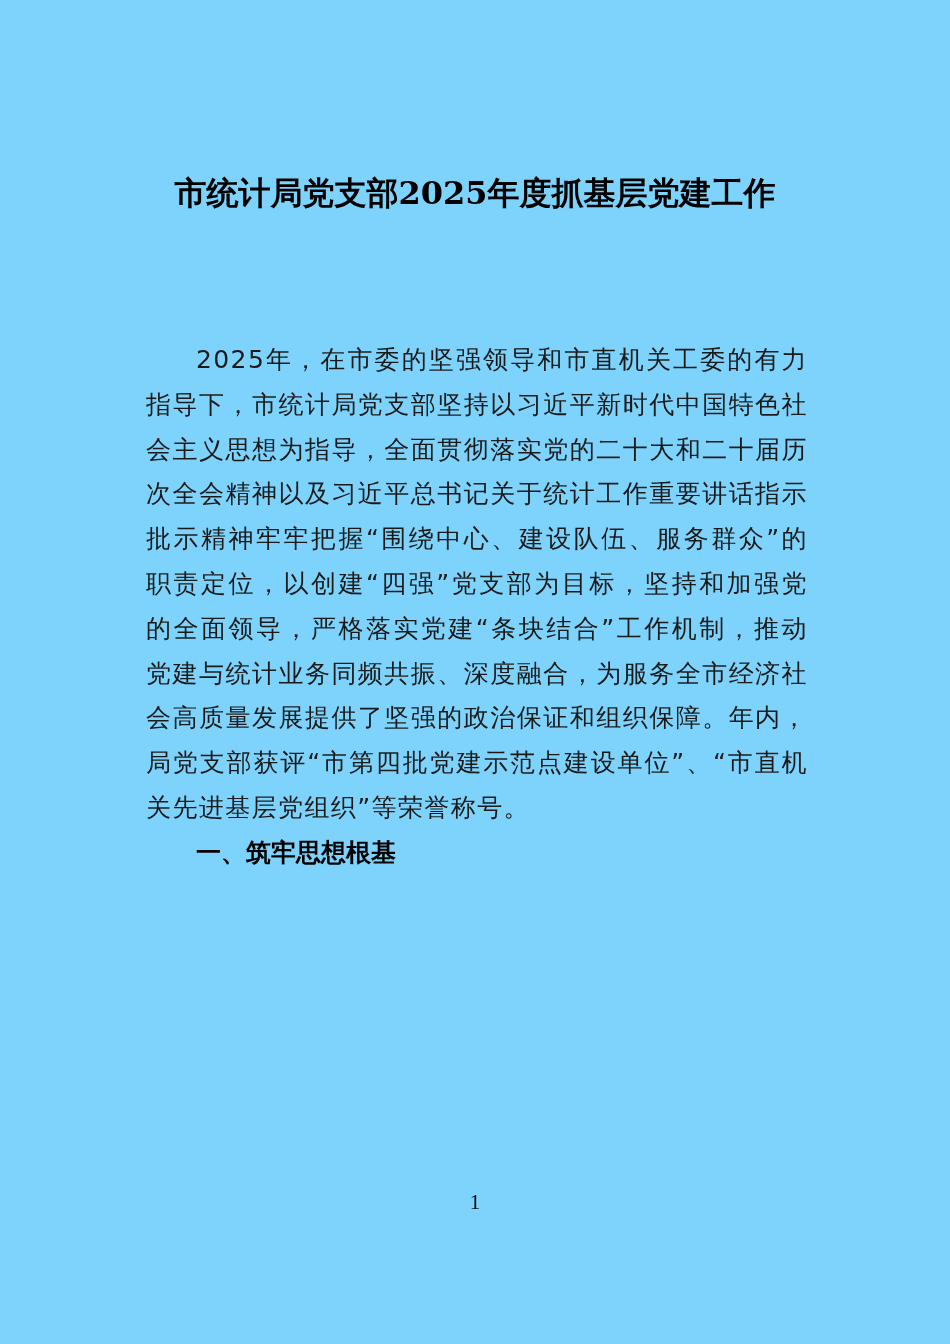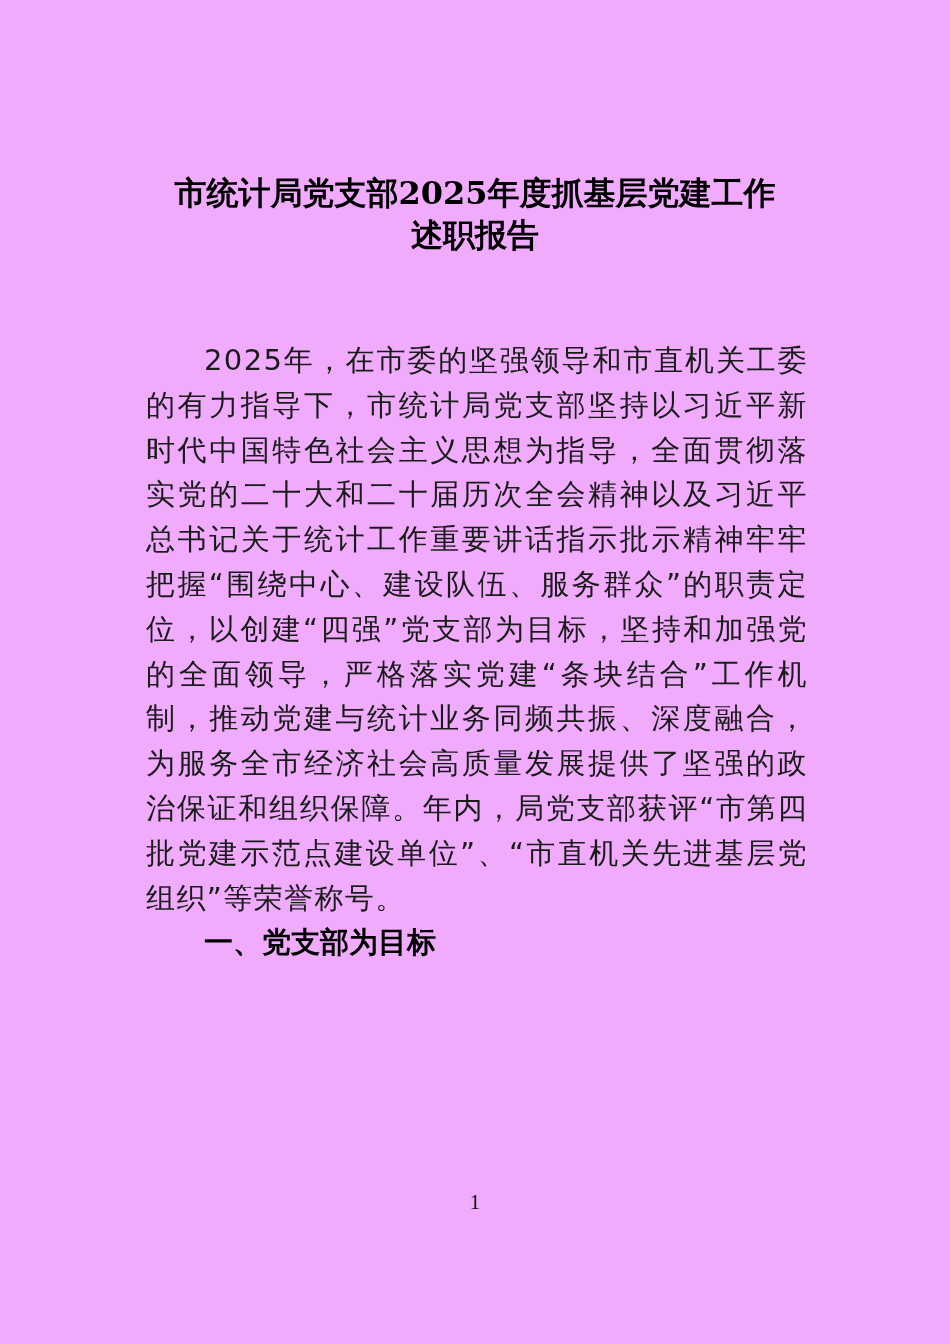--- a/index.html
+++ b/index.html
@@ -1,50 +1,49 @@
 <!DOCTYPE html>
 <html><head>
 <meta charset="utf-8">
 <style>
   html, body { margin: 0; padding: 0; background: #ffffff; }
   body { width: 950px; height: 1344px; position: relative; overflow: hidden; }
   .page {
-    position: absolute; left: 0; top: 0; width: 950px; height: 1344px; background: #f0abfc;
+    position: absolute; left: 0; top: 0; width: 950px; height: 1344px; background: #7dd3fc;
   }
   .title {
     position: absolute; left: 0; width: 950px; text-align: center;
     font-family: "DejaVu Serif", "Liberation Serif", serif;
     font-weight: bold; font-size: 32px; color: #000000; letter-spacing: 0px;
     white-space: nowrap;
   }
   .title.line1 { top: 172px; }
   .title.line2 { top: 214px; }
   .body-text {
     position: absolute; left: 146px; width: 662px; top: 338px;
     font-family: "DejaVu Sans", "Liberation Sans", sans-serif;
-    font-size: 29px; line-height: 44.8px; color: #1a1a1a;
+    font-size: 25px; line-height: 44.8px; color: #1a1a1a;
     text-align: justify; text-justify: inter-character; letter-spacing: 1.4px;
   }
   .para { margin: 0; text-indent: 2em; }
   .heading {
     margin: 0; text-indent: 2em;
     font-family: "DejaVu Sans", "Liberation Sans", sans-serif;
     font-weight: bold; color: #000000; letter-spacing: 0px;
   }
   .page-number {
     position: absolute; left: 0; width: 950px; top: 1190px; text-align: center;
     font-family: "Liberation Serif", "DejaVu Serif", serif; font-size: 21px; color: #000000;
   }
 </style>
 </head>
 <body>
 
 <div class="page">
   <div class="title line1">市统计局党支部2025年度抓基层党建工作</div>
-  <div class="title line2">述职报告</div>
 
   <div class="body-text">
     <p class="para">2025年，在市委的坚强领导和市直机关工委的有力指导下，市统计局党支部坚持以习近平新时代中国特色社会主义思想为指导，全面贯彻落实党的二十大和二十届历次全会精神以及习近平总书记关于统计工作重要讲话指示批示精神牢牢把握“围绕中心、建设队伍、服务群众”的职责定位，以创建“四强”党支部为目标，坚持和加强党的全面领导，严格落实党建“条块结合”工作机制，推动党建与统计业务同频共振、深度融合，为服务全市经济社会高质量发展提供了坚强的政治保证和组织保障。年内，局党支部获评“市第四批党建示范点建设单位”、“市直机关先进基层党组织”等荣誉称号。</p>
-    <p class="heading">一、党支部为目标</p>
+    <p class="heading">一、筑牢思想根基</p>
   </div>
 
   <div class="page-number">1</div>
 </div>
 
 </body></html>

